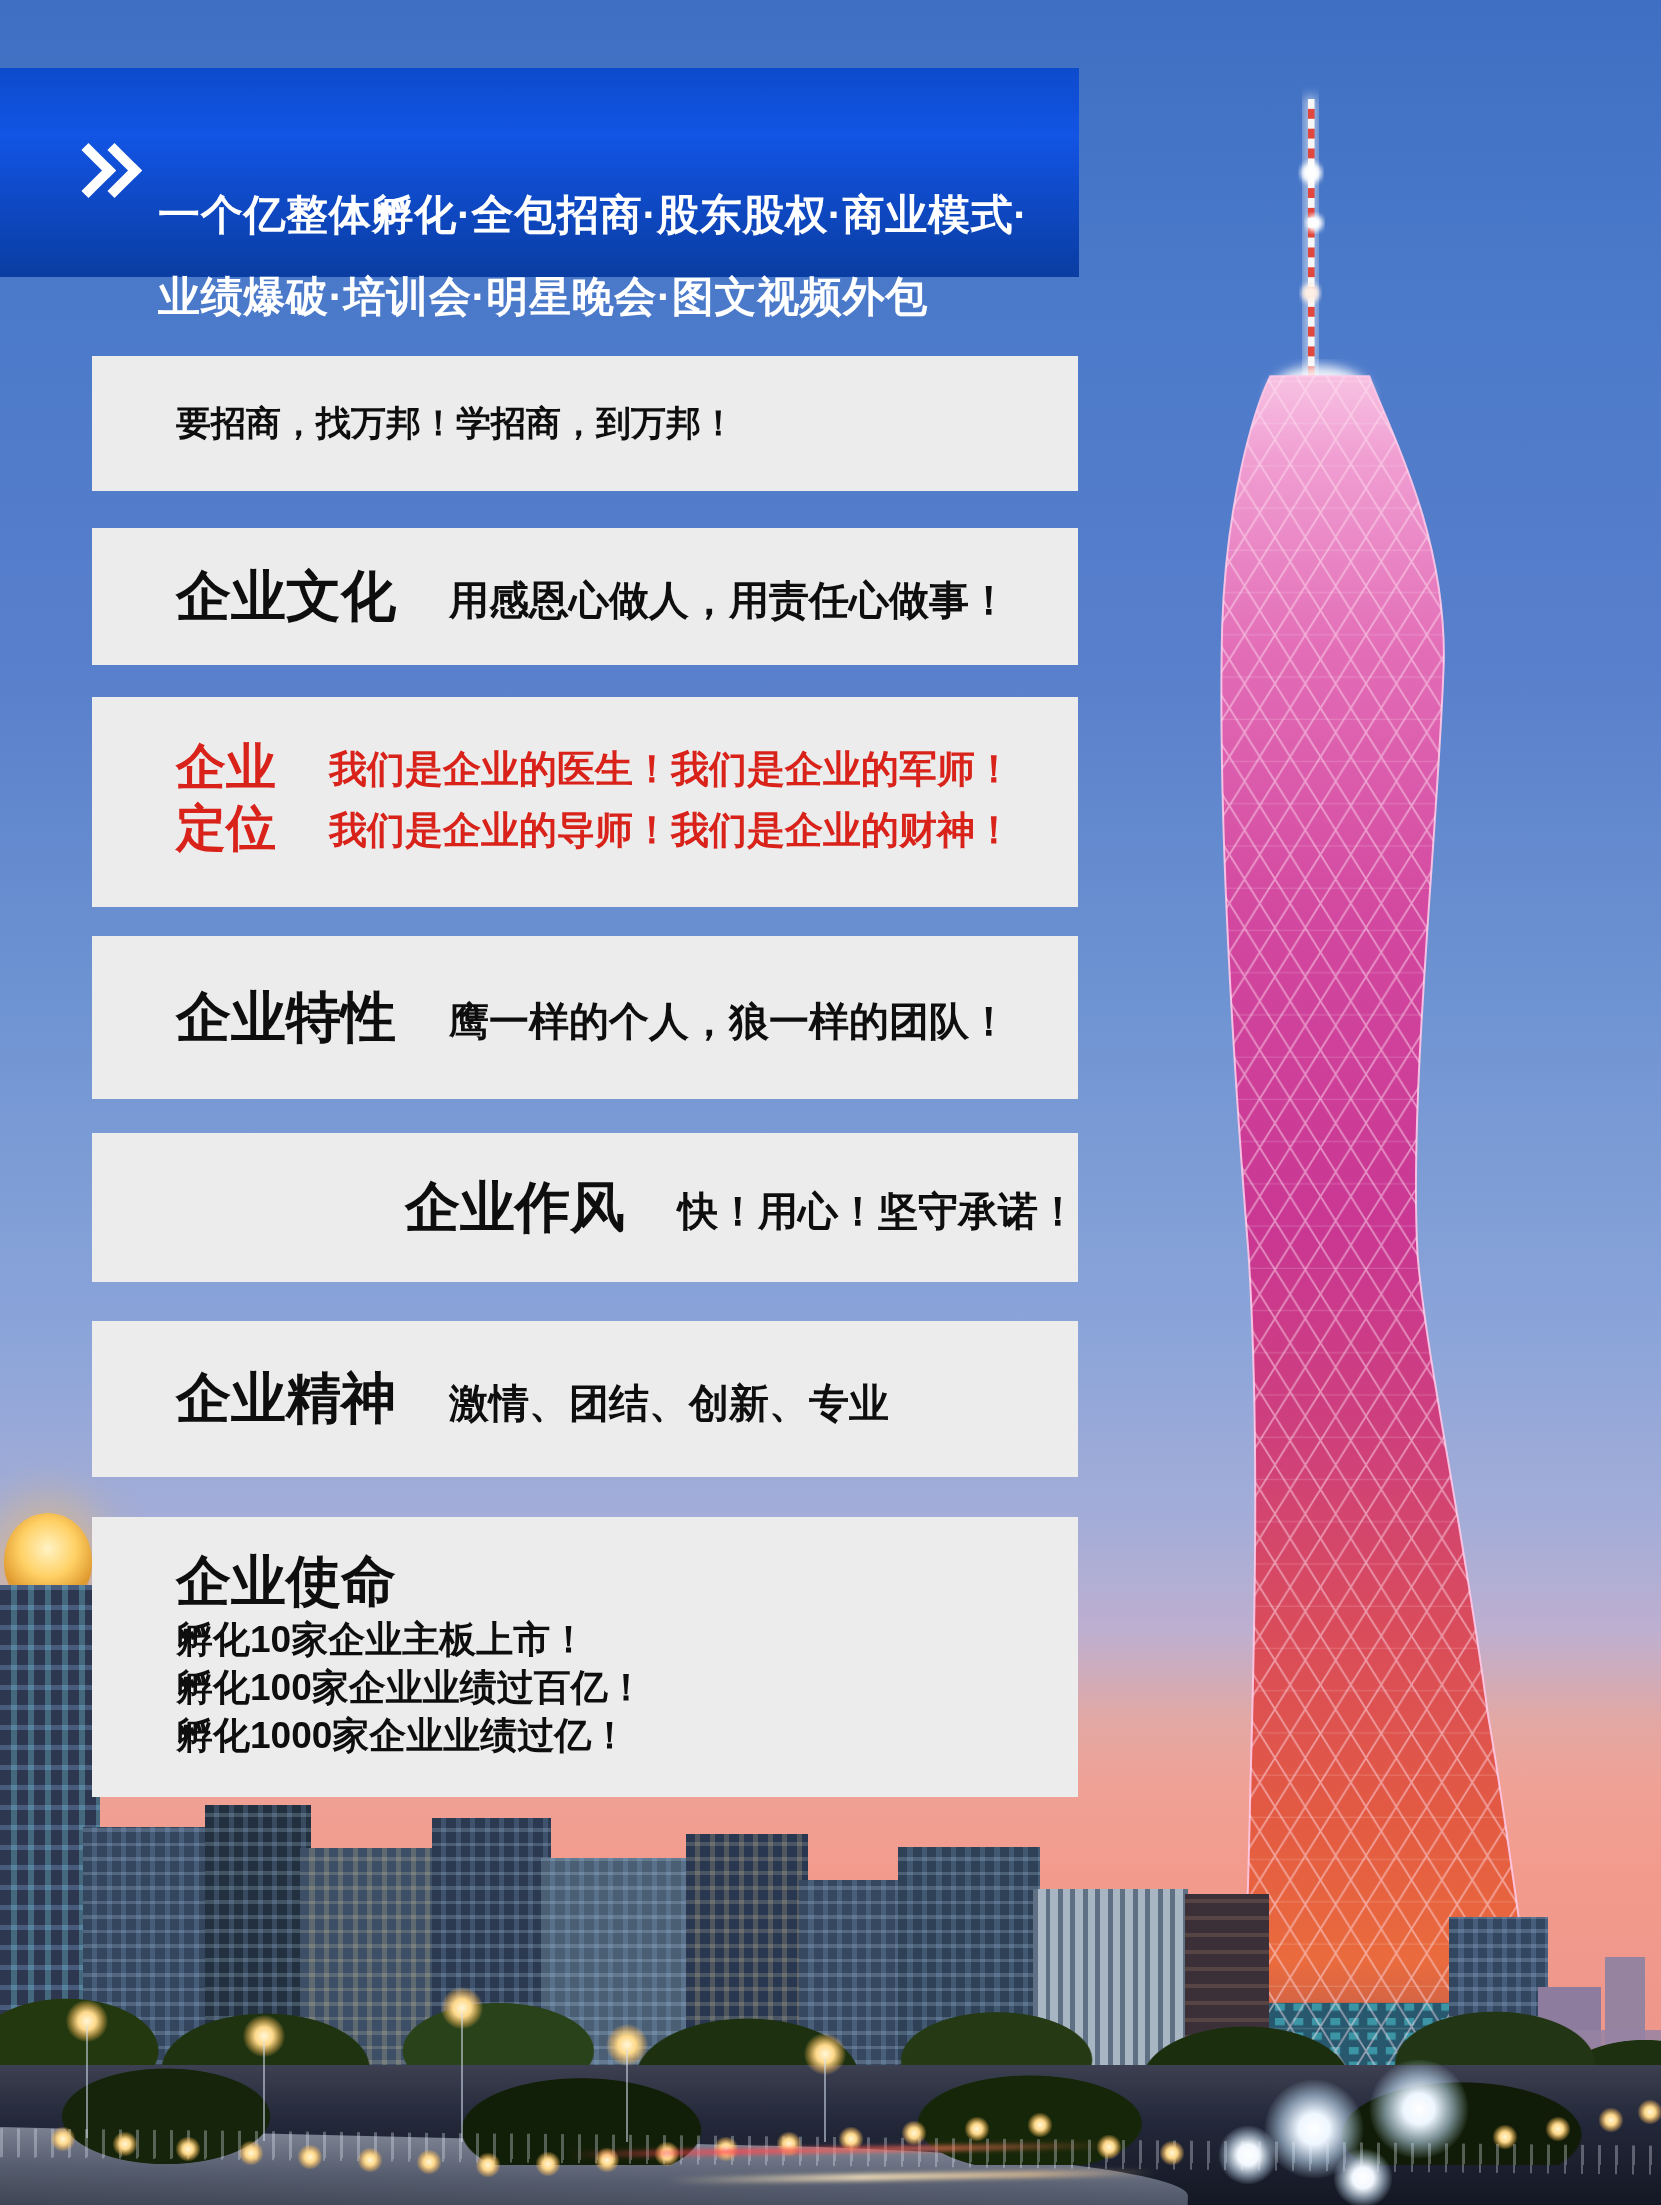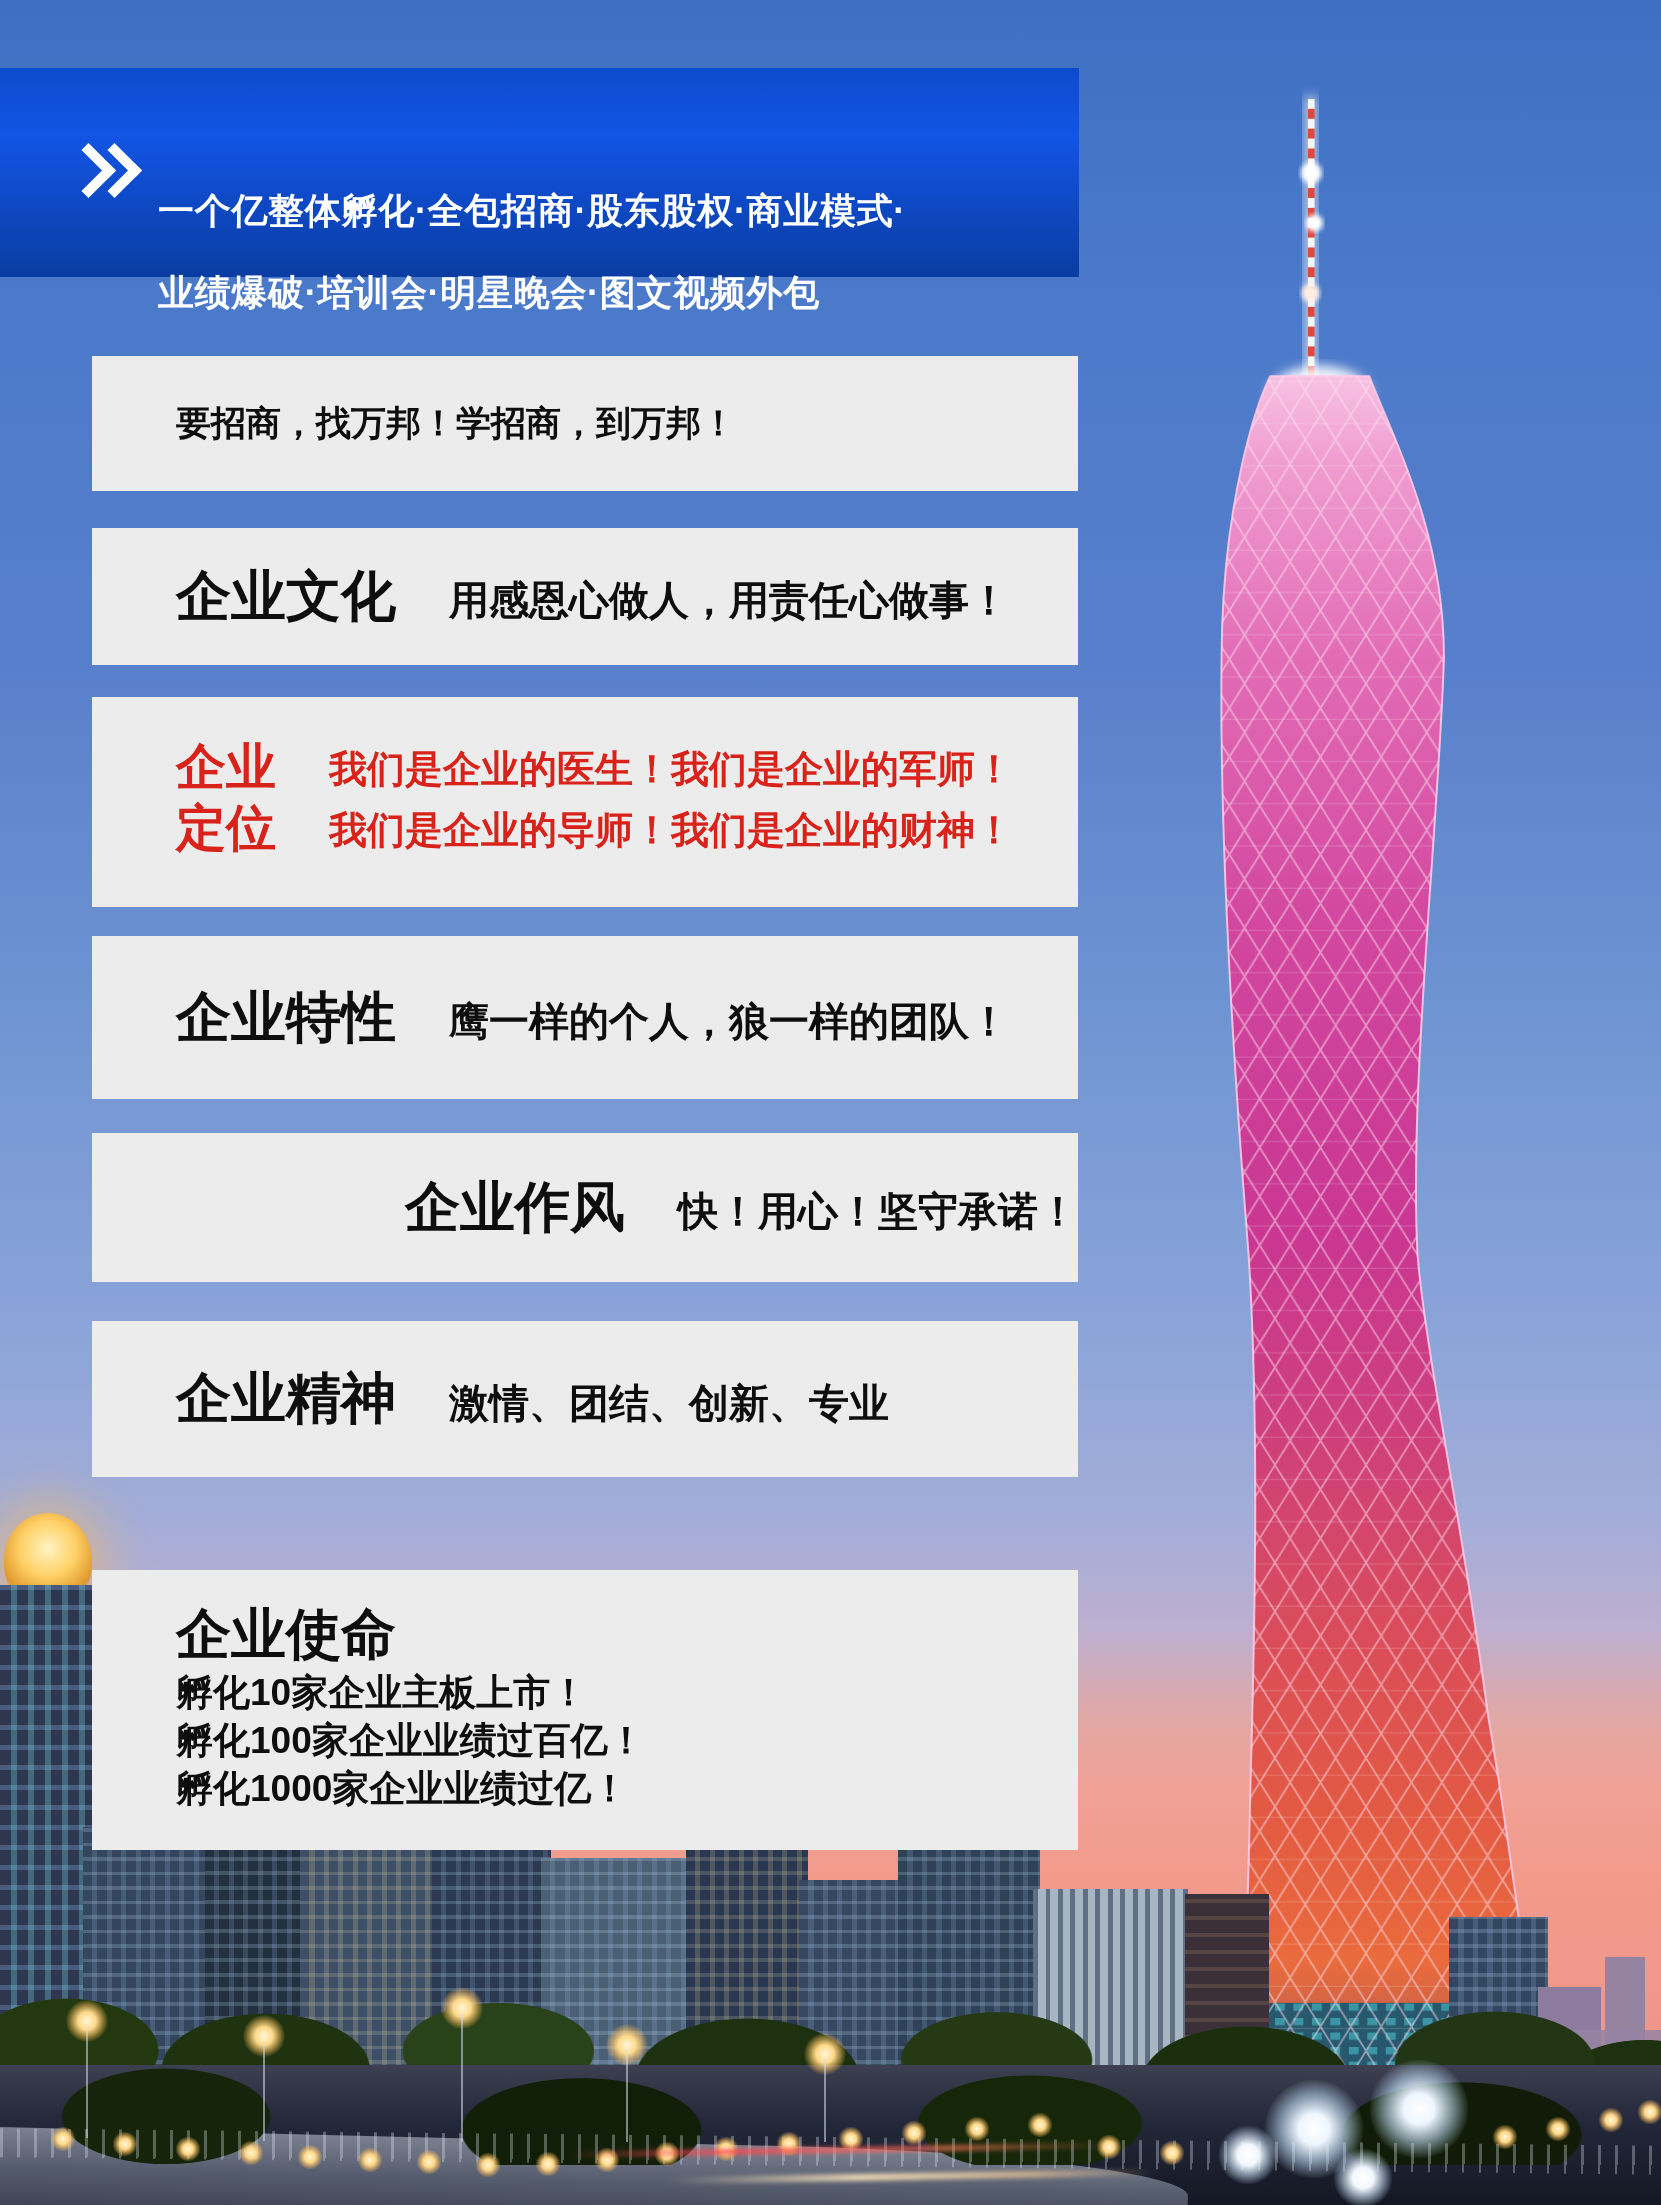--- a/index.html
+++ b/index.html
@@ -70,42 +70,42 @@
   .trail--warm{left:667px;top:2173px;width:488px;height:7.3px;transform:rotate(-1deg);
       background:linear-gradient(90deg,rgba(255,220,170,0),rgba(255,232,190,.85) 40%,rgba(255,210,150,.6) 75%,rgba(255,220,170,0));}
 
   
   .banner{position:absolute;left:0;top:68px;width:1079px;height:209px;z-index:10;
       background:linear-gradient(180deg,#0d4bcd 0%,#1254e4 32%,#0a3da2 100%);}
   .chev{position:absolute;width:29px;height:29px;border-top:10.6px solid #fff;border-right:10.6px solid #fff;
       transform:rotate(45deg);}
   .chev.c1{left:69px;top:83px;}
   .chev.c2{left:95px;top:83px;}
-  .banner .bl{position:absolute;left:158px;color:#fff;font-size:36px;letter-spacing:0.7px;white-space:nowrap;}
+  .banner .bl{position:absolute;left:158px;color:#fff;font-size:42px;letter-spacing:0.7px;white-space:nowrap;}
   .banner .bl1{top:119px;}
   .banner .bl2{top:201px;}
 
   .panel{position:absolute;left:92px;width:986px;background:#ececec;z-index:10;color:#0e0e0e;}
   .panel h2{margin:0;font-size:55px;font-weight:800;white-space:nowrap;}
   .panel p{margin:0;font-size:40px;font-weight:700;white-space:nowrap;}
   .panel--slogan{top:356px;height:135px;display:flex;align-items:center;}
   .panel--slogan .big{font-size:35px;font-weight:800;margin-left:84px;white-space:nowrap;}
   .panel--row{display:flex;align-items:center;padding-left:84px;box-sizing:border-box;}
   .panel--row p{margin-left:53px;margin-top:8px;}
   .p-culture{top:528px;height:137px;}
   .p-traits{top:936px;height:163px;}
   .p-style{top:1133px;height:149px;justify-content:flex-end;}
   .p-spirit{top:1321px;height:156px;}
   .p-pos{top:697px;height:210px;}
   .prow{position:absolute;left:84px;display:flex;align-items:center;height:66px;color:#d8221a;}
   .prow .plabel{font-size:50px;font-weight:800;width:116px;white-space:nowrap;}
   .prow .ptext{font-size:38px;font-weight:800;margin-left:37px;margin-top:5.3px;white-space:nowrap;}
   .prow.r1{top:37px;}
   .prow.r2{top:98px;}
-  .p-mission{top:1570px;height:280px;}
+  .p-mission{top:1517px;height:280px;}
   .p-mission h2{position:absolute;left:84px;top:28px;}
   .p-mission .mlines{position:absolute;left:84px;top:99px;}
   .p-mission .mlines p{font-size:37px;line-height:48px;}
 </style>
 </head>
 <body>
 
 <div id="page">
 
   <div class="sky"></div>

